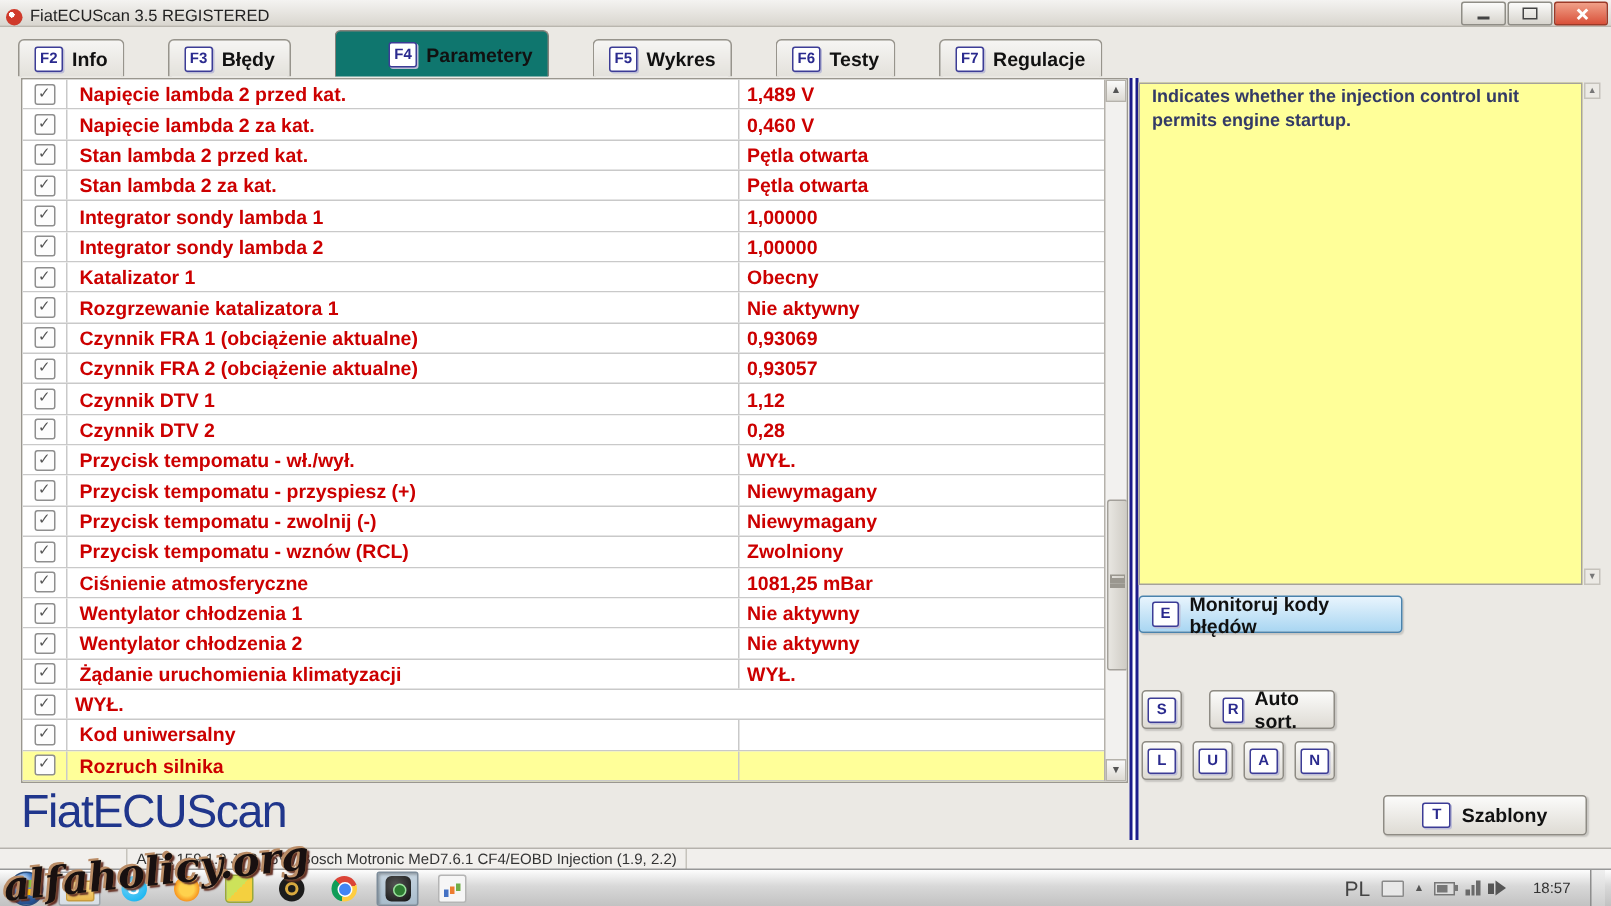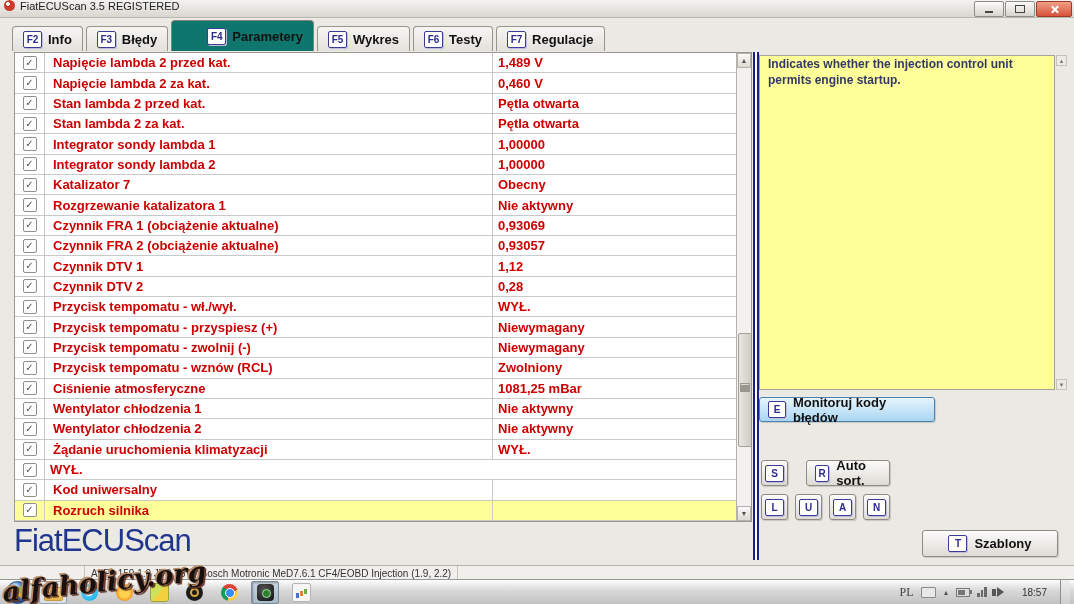--- a/index.html
+++ b/index.html
@@ -1,36 +1,36 @@
 <!DOCTYPE html>
 <html><head>
 <meta charset="utf-8">
 <style>
   html,body{margin:0;padding:0;}
   .screen{position:relative;width:1074px;height:604px;overflow:hidden;
     font-family:"Liberation Sans",sans-serif;background:#ebe9e4;}
   
   .titlebar{position:absolute;left:0;top:0;width:1074px;height:17px;
     background:linear-gradient(#f4f3f1,#d9d6cf);border-bottom:1px solid #b9b6ae;
-    display:flex;align-items:flex-start;}
+    display:flex;align-items:flex-end;}
   .app-icon{width:11px;height:11px;border-radius:50%;margin:0 5px 0 4px;
     background:radial-gradient(circle at 35% 35%,#fff 0 18%,#d03a2b 19% 70%,#7a1d12 100%);}
   .title-text{font-size:11px;color:#222;}
   .win-controls{position:absolute;right:2px;top:1px;display:flex;gap:1px;}
   .win-btn{width:28px;height:14px;border:1px solid #8f8d86;border-radius:2px;
     background:linear-gradient(#fbfbfa,#d7d4cd);display:flex;align-items:center;justify-content:center;}
   .win-btn.close{background:linear-gradient(#f0a088,#d9513a);border-color:#9c3a28;width:34px;}
   .glyph-min{width:8px;height:2px;background:#444;margin-top:5px;}
   .glyph-max{width:8px;height:6px;border:1.5px solid #444;}
   .glyph-close{position:relative;width:9px;height:9px;}
   .glyph-close::before,.glyph-close::after{content:"";position:absolute;left:4px;top:0;
     width:2px;height:9px;background:#fff;}
   .glyph-close::before{transform:rotate(45deg);} .glyph-close::after{transform:rotate(-45deg);}
   
-  .tabbar{position:absolute;left:12px;top:20px;height:31px;display:flex;align-items:flex-end;}
+  .tabbar{position:absolute;left:12px;top:20px;height:31px;display:flex;align-items:flex-end;gap:26px;}
   .tab{display:flex;align-items:center;gap:6px;padding:0 10px;height:24px;margin-right:3px;
     background:linear-gradient(#f6f5f3,#e3e1db);border:1px solid #97948c;border-bottom:none;
     border-radius:4px 4px 0 0;cursor:pointer;}
   .tab.active{height:30px;background:#0f766e;border-color:#84817a;padding-left:35px;}
   .tab-label{font-size:13px;font-weight:bold;color:#111;}
   .key-badge{display:inline-flex;align-items:center;justify-content:center;
     width:17px;height:15px;background:#fff;border:1px solid #3c3c96;border-radius:2px;
     font-size:10px;font-weight:bold;color:#2a2a8e;box-shadow:1px 1px 0 #bdbdd6;}
   
   .param-table{position:absolute;left:14px;top:52px;width:738px;height:470px;
@@ -115,21 +115,21 @@
   .ic-chrome{border-radius:50%;background:conic-gradient(from -45deg,#db4437 0 33%,#ffcd40 0 66%,#0f9d58 0 100%);}
   .ic-chrome::after{content:"";position:absolute;left:4.5px;top:4.5px;width:8px;height:8px;border-radius:50%;
     background:#4285f4;border:1.5px solid #fff;box-sizing:content-box;}
   .ic-fes{background:radial-gradient(circle at 40% 35%,#555,#111);border-radius:4px;}
   .ic-fes::after{content:"";position:absolute;left:5px;top:5px;width:7px;height:7px;border-radius:50%;
     background:#2e7d32;border:1px solid #9be29e;}
   .ic-chart{background:#f6f6f6;border:1px solid #b5b5b5;border-radius:2px;}
   .ic-chart::before{content:"";position:absolute;left:3px;bottom:3px;width:3px;height:5px;background:#4472c4;
     box-shadow:4px -2px 0 #ed7d31,8px -4px 0 #70ad47;}
   .tray{margin-left:auto;display:flex;align-items:center;gap:7px;padding-right:4px;}
-  .tray-lang{font-size:12px;color:#444;font-family:Liberation Serif, serif;}
+  .tray-lang{font-size:14px;color:#444;}
   .ic-kbd{width:13px;height:9px;border:1px solid #8a8a8a;border-radius:1px;background:#e8e8e8;}
   .tray-up{font-size:7px;color:#555;}
   .ic-batt{width:12px;height:7px;border:1px solid #777;background:#ddd;position:relative;}
   .ic-batt::before{content:"";position:absolute;left:1px;top:1px;bottom:1px;width:7px;background:#777;}
   .ic-batt::after{content:"";position:absolute;right:-3px;top:1.5px;width:2px;height:4px;background:#777;}
   .ic-net{display:flex;align-items:flex-end;gap:1px;height:10px;}
   .ic-net i{width:2.5px;background:#6a6a6a;display:block;}
   .ic-net i:nth-child(1){height:4px;} .ic-net i:nth-child(2){height:7px;} .ic-net i:nth-child(3){height:10px;}
   .ic-vol{width:0;height:0;border:5px solid transparent;border-left:7px solid #565656;position:relative;margin-left:3px;}
   .ic-vol::before{content:"";position:absolute;left:-12px;top:-3.5px;width:4px;height:7px;background:#565656;}
@@ -229,21 +229,21 @@
           <div class="cell-check">
             <span class="checkbox">✓</span>
           </div>
           <div class="cell-name">Integrator sondy lambda 2</div>
           <div class="cell-value">1,00000</div>
         </div>
         <div class="row">
           <div class="cell-check">
             <span class="checkbox">✓</span>
           </div>
-          <div class="cell-name">Katalizator 7</div>
+          <div class="cell-name">Katalizator 1</div>
           <div class="cell-value">Obecny</div>
         </div>
         <div class="row">
           <div class="cell-check">
             <span class="checkbox">✓</span>
           </div>
           <div class="cell-name">Rozgrzewanie katalizatora 1</div>
           <div class="cell-value">Nie aktywny</div>
         </div>
         <div class="row">

